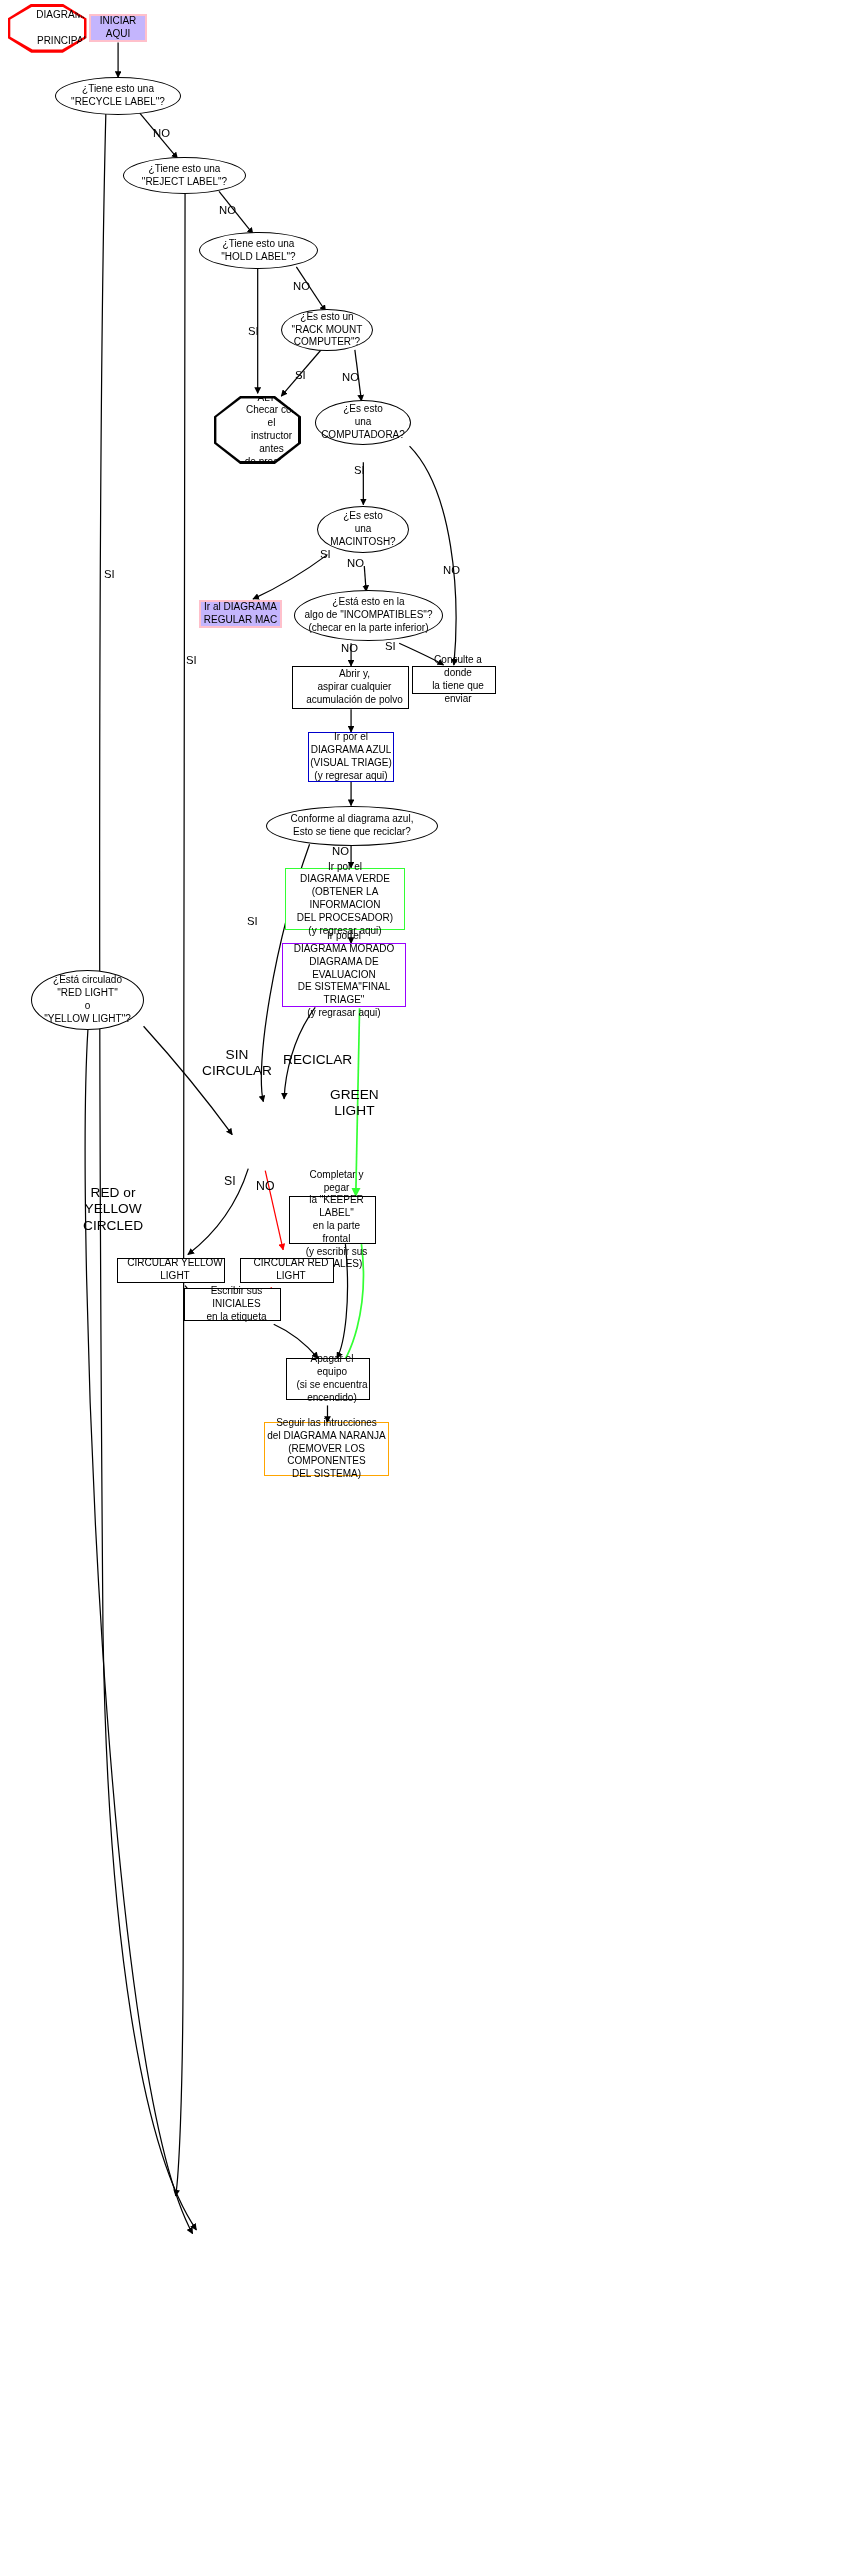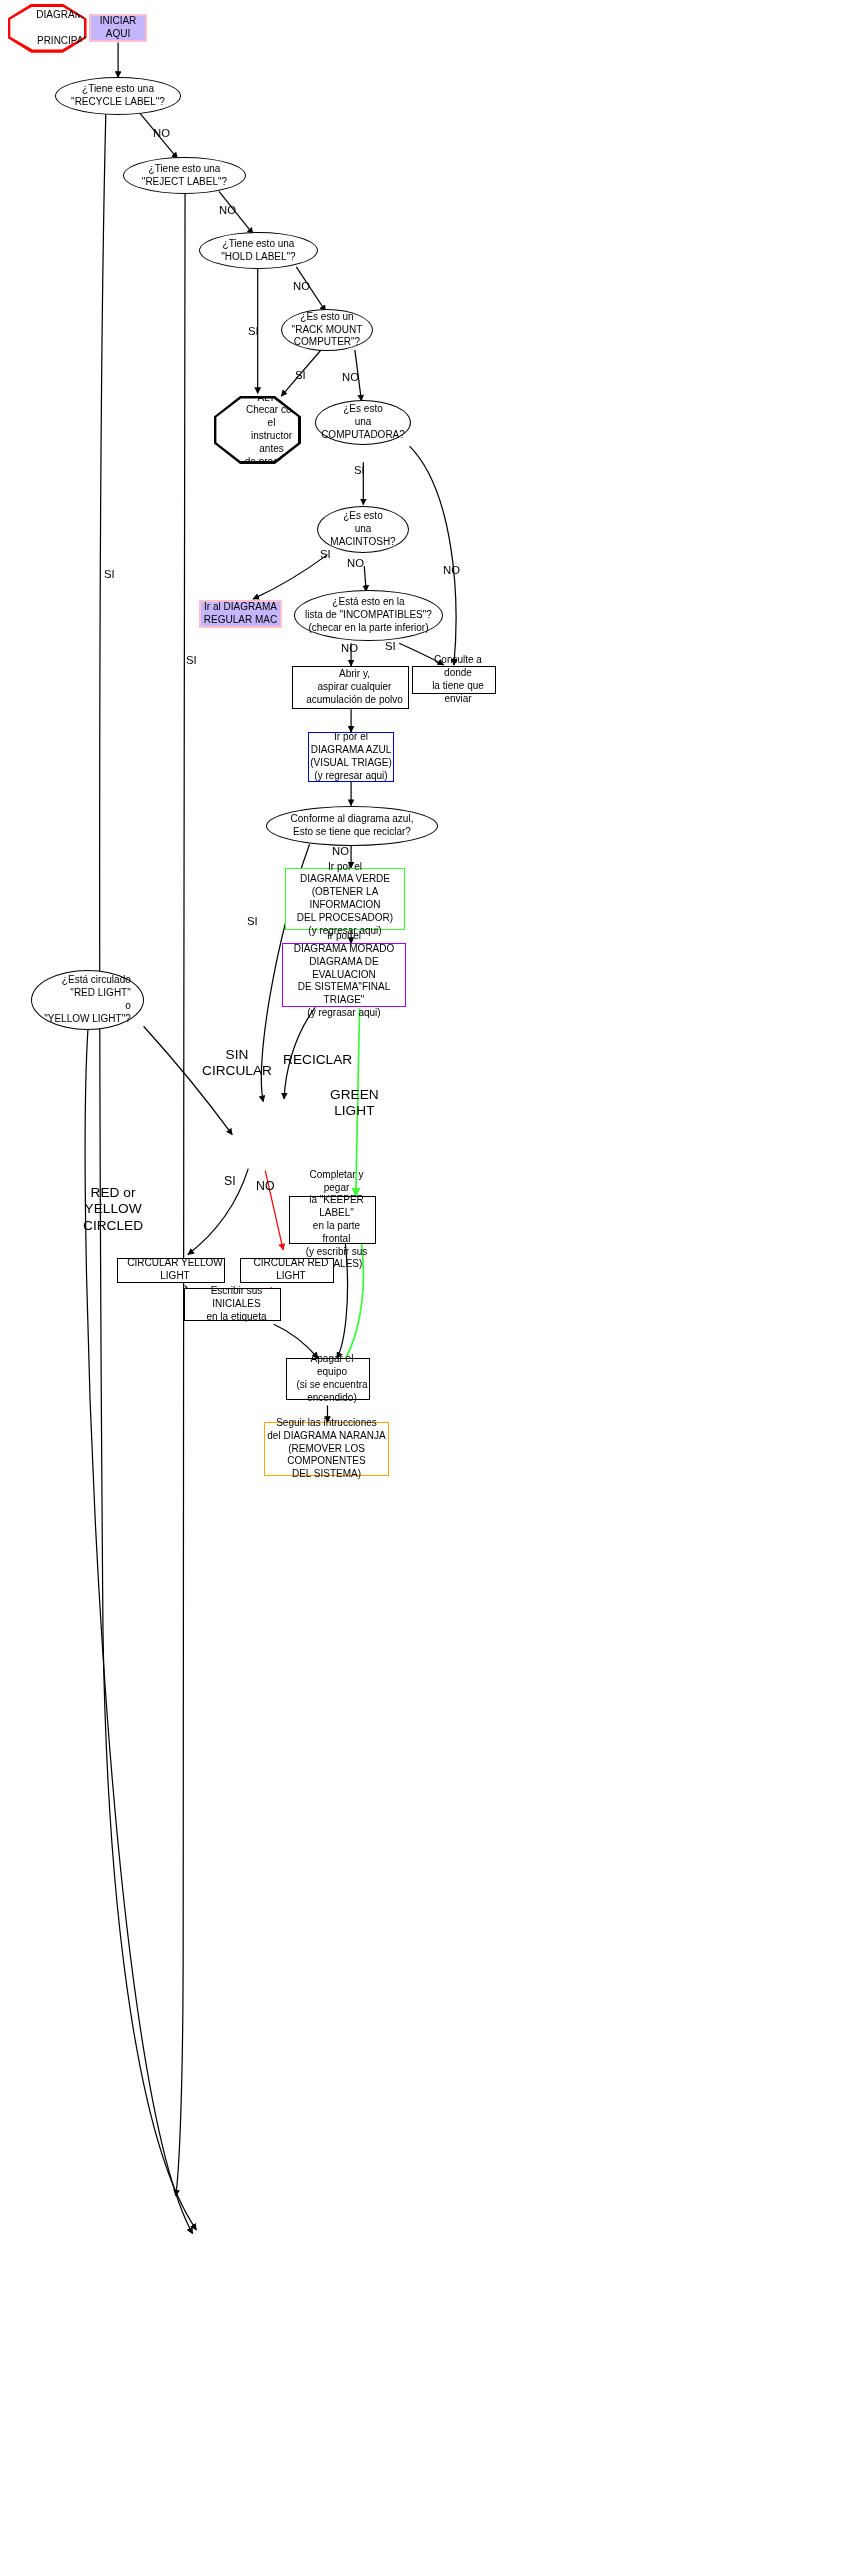--- a/index.html
+++ b/index.html
@@ -169,21 +169,21 @@
   </div>
 
   <div class="node ell" style="left:317px;top:506px;width:92px;height:47px;">
     <div class="txt fs10">¿Es esto
 una
 MACINTOSH?</div>
   </div>
 
   <div class="node ell" style="left:294px;top:590px;width:149px;height:51px;">
     <div class="txt fs10">¿Está esto en la
-lista de "INCOMPATIBLES"?
+algo de "INCOMPATIBLES"?
 (checar en la parte inferior)</div>
   </div>
 
   <div class="node pinkbox" style="left:199px;top:600px;width:83px;height:28px;">
     <div class="txt fs10">Ir al DIAGRAMA
 REGULAR MAC</div>
   </div>
 
   <div class="node box thin" style="left:412px;top:666px;width:84px;height:28px;">
     <div class="txt fs10">Consulte a donde
@@ -217,21 +217,21 @@
   </div>
 
   <div class="node purplebox" style="left:282px;top:943px;width:124px;height:64px;">
     <div class="txt fs10">Ir por el
 DIAGRAMA MORADO
 DIAGRAMA DE EVALUACION
 DE SISTEMA"FINAL TRIAGE"
 (y regrasar aqui)</div>
   </div>
 
-  <div class="node ell" style="left:31px;top:970px;width:113px;height:60px;text-align:right;">
+  <div class="node ell" style="left:31px;top:970px;width:113px;height:60px;">
     <div class="txt fs10">¿Está circulado
 "RED LIGHT"
 o
 "YELLOW LIGHT"?</div>
   </div>
 
 
   <div class="node box thin" style="left:289px;top:1196px;width:87px;height:48px;">
     <div class="txt fs10">Completar y pegar
 la "KEEPER LABEL"

